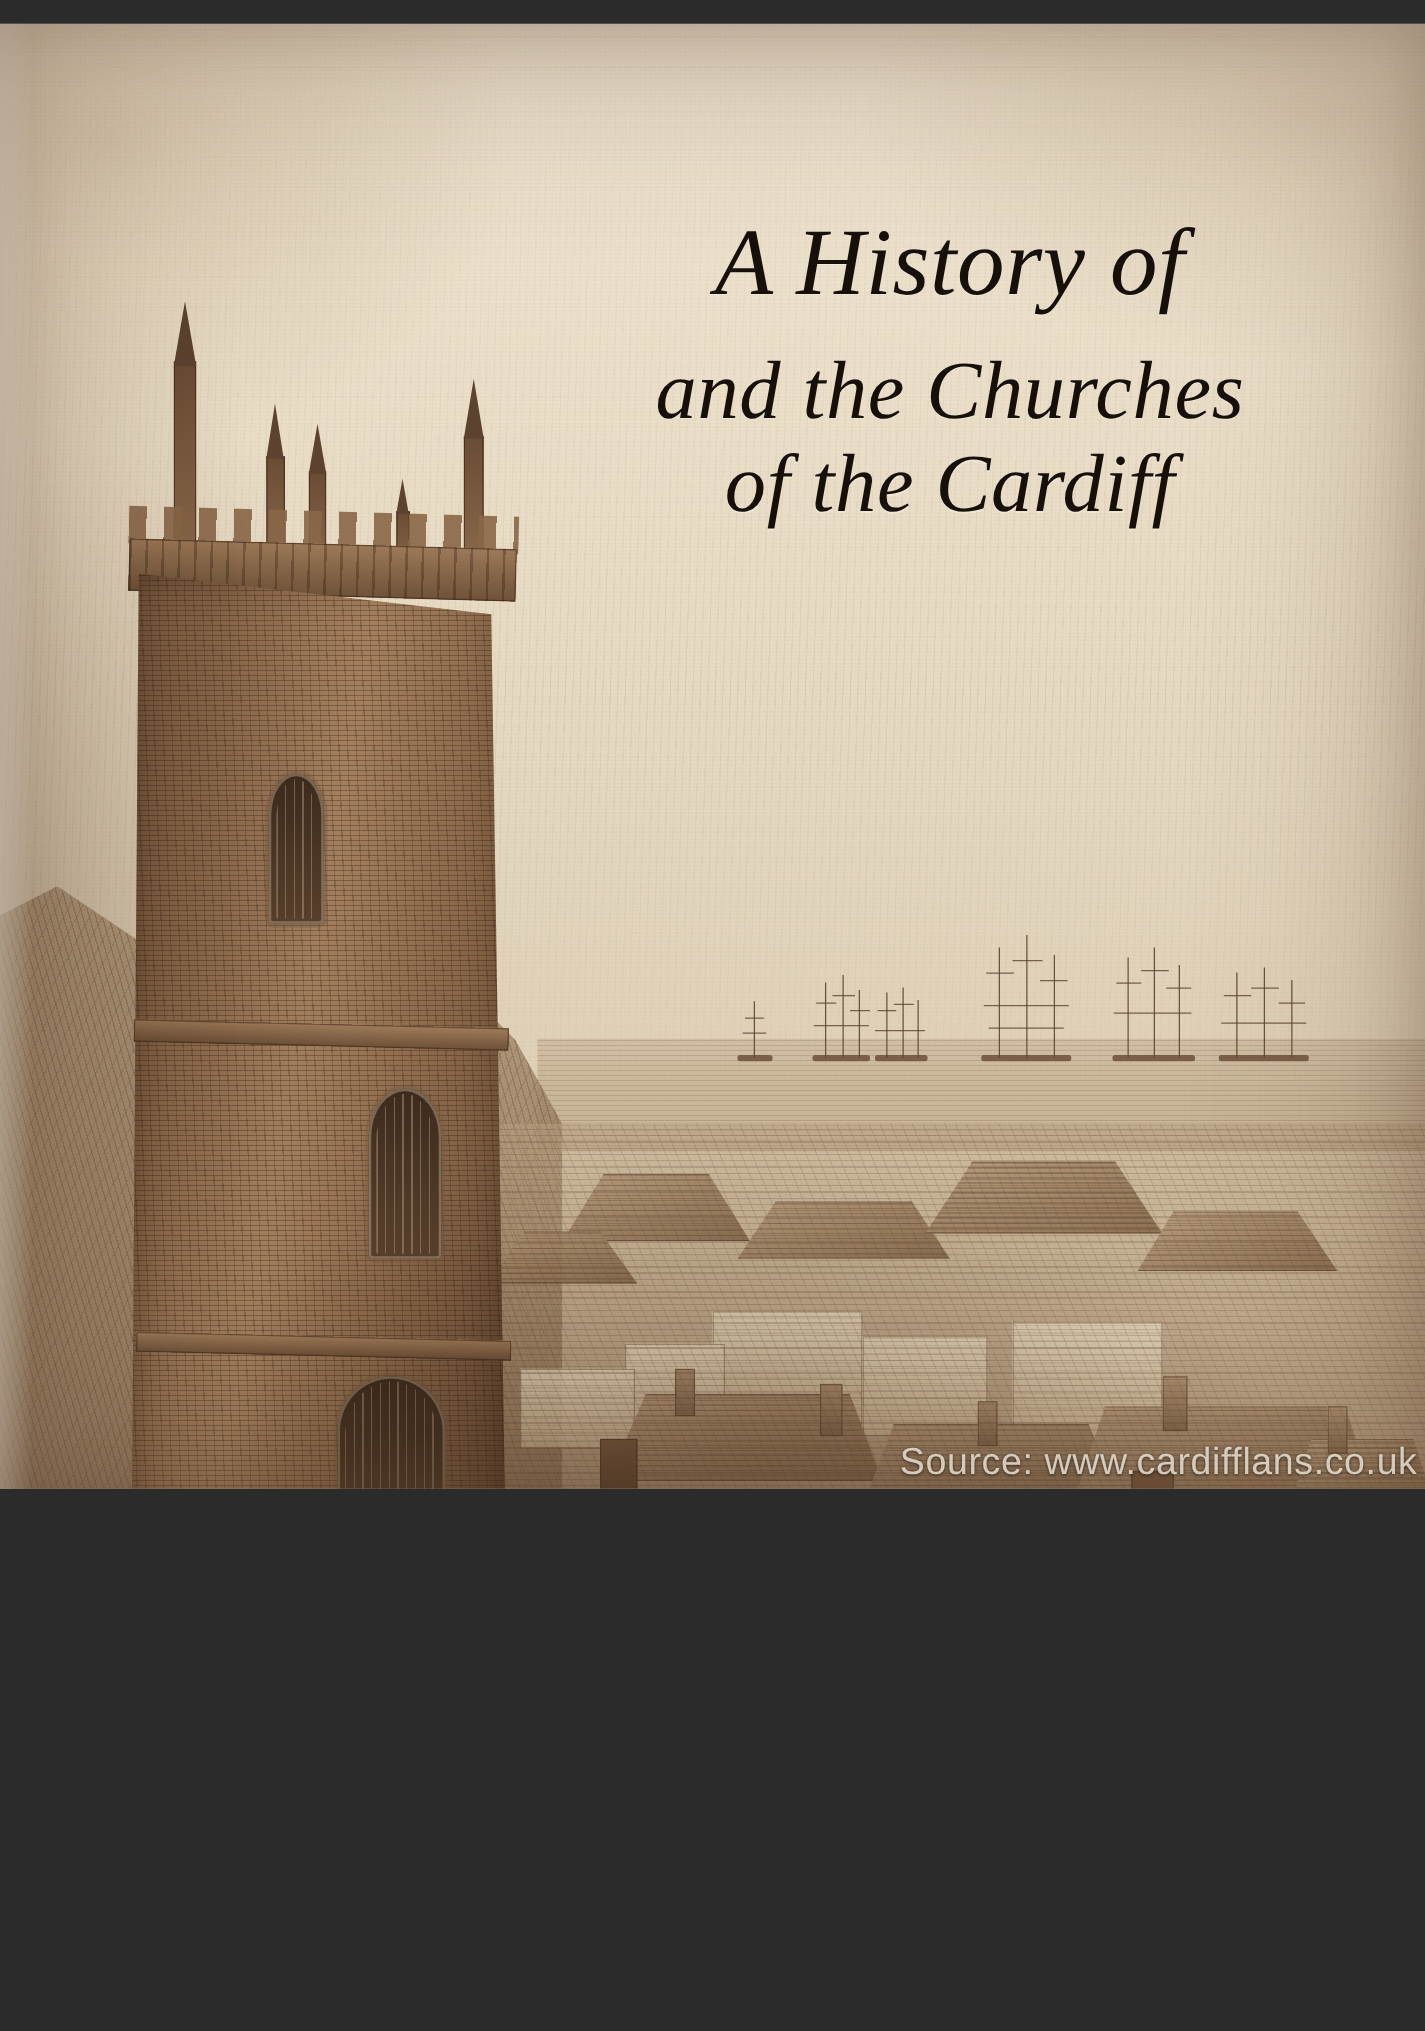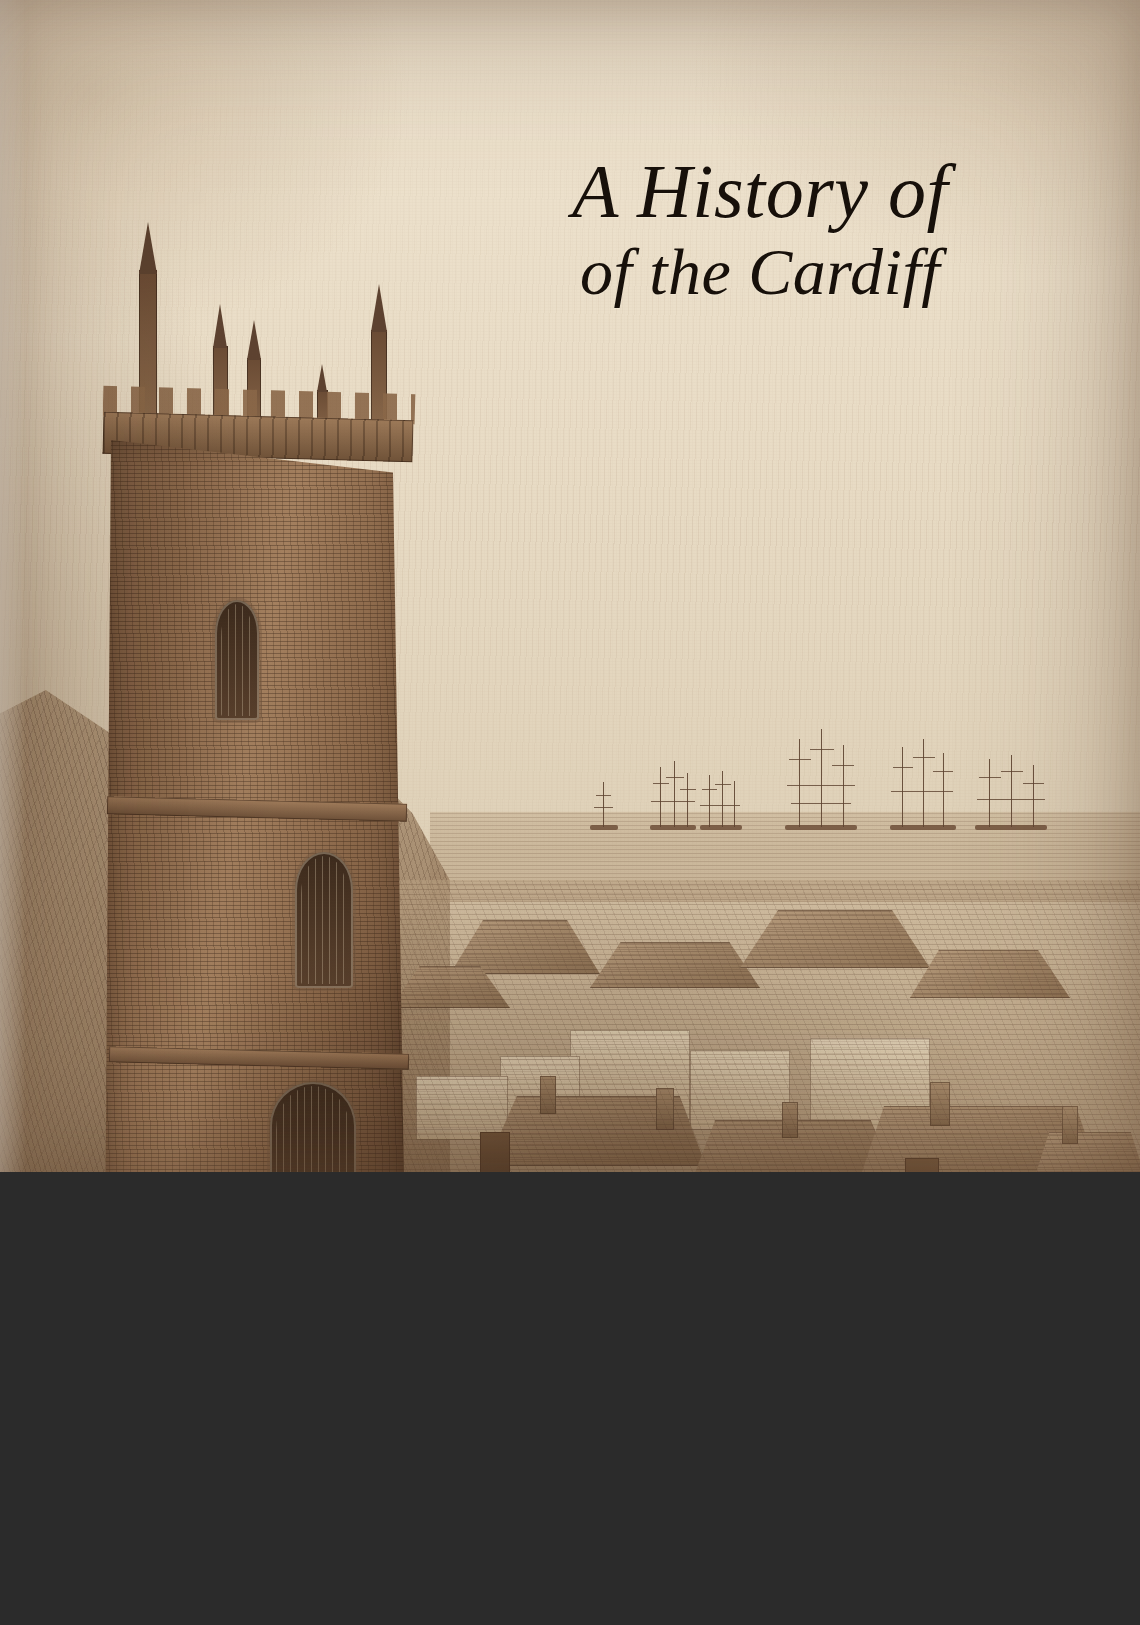--- a/index.html
+++ b/index.html
@@ -7,20 +7,21 @@
     padding: 0;
     background: #2b2b2b;
   }
   #cover {
     position: relative;
     width: 1140px;
     height: 1172px;
     overflow: hidden;
     background: #737373;
     font-family: "Liberation Serif", serif;
+    margin-top: 19px;
   }
 
   
   .paper {
     position: absolute;
     inset: 0;
     background:
       radial-gradient(ellipse 130% 90% at 55% 30%, #f2e7d4 0%, #e9dcc4 42%, #ddcdb0 72%, #cdbb9c 100%);
   }
   .paper-stain {
@@ -467,18 +468,20 @@
 
   </div>
 
   <div class="paper-stain"></div>
   <div class="paper-grain"></div>
   <div class="edge-left"></div>
   <div class="vignette"></div>
 
   <div class="title-block">
     <div class="title-line t1">A History of</div>
+    <div class="title-line t3">and the Churches</div>
     <div class="title-line t4">of the Cardiff</div>
   </div>
 
 
+  <div class="source">Source: www.cardifflans.co.uk</div>
 
 </div>
 
 </body></html>

